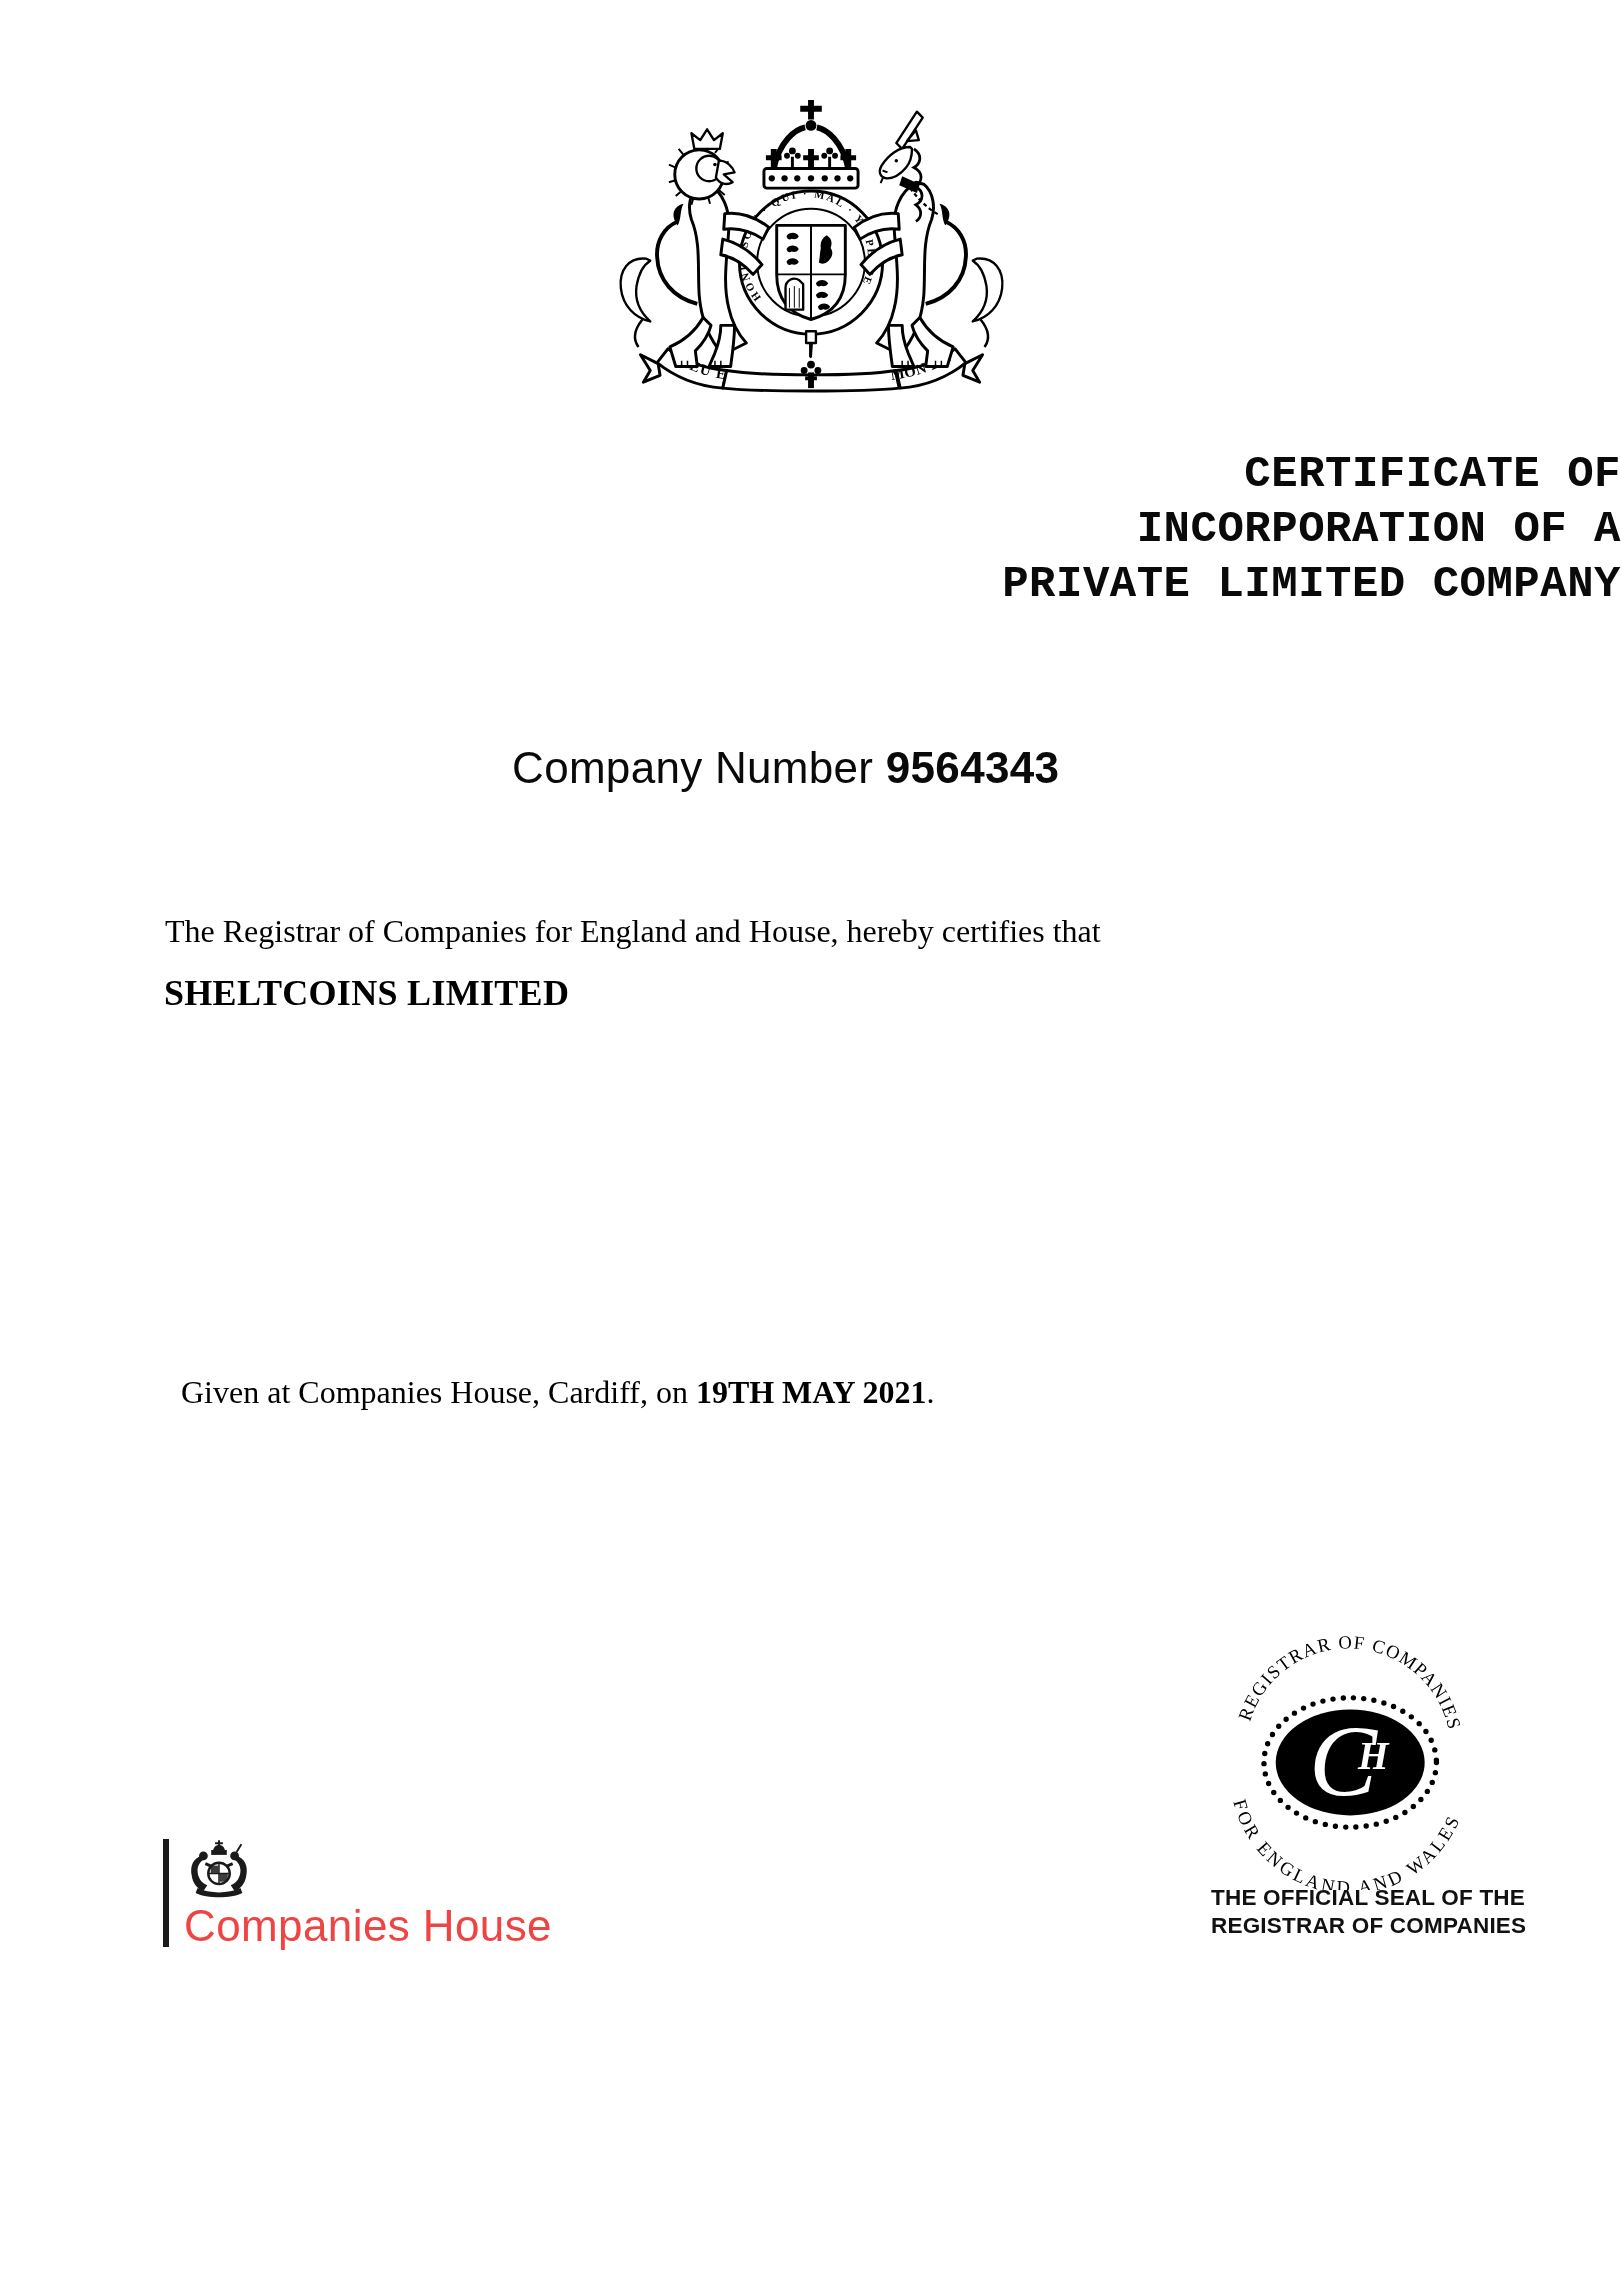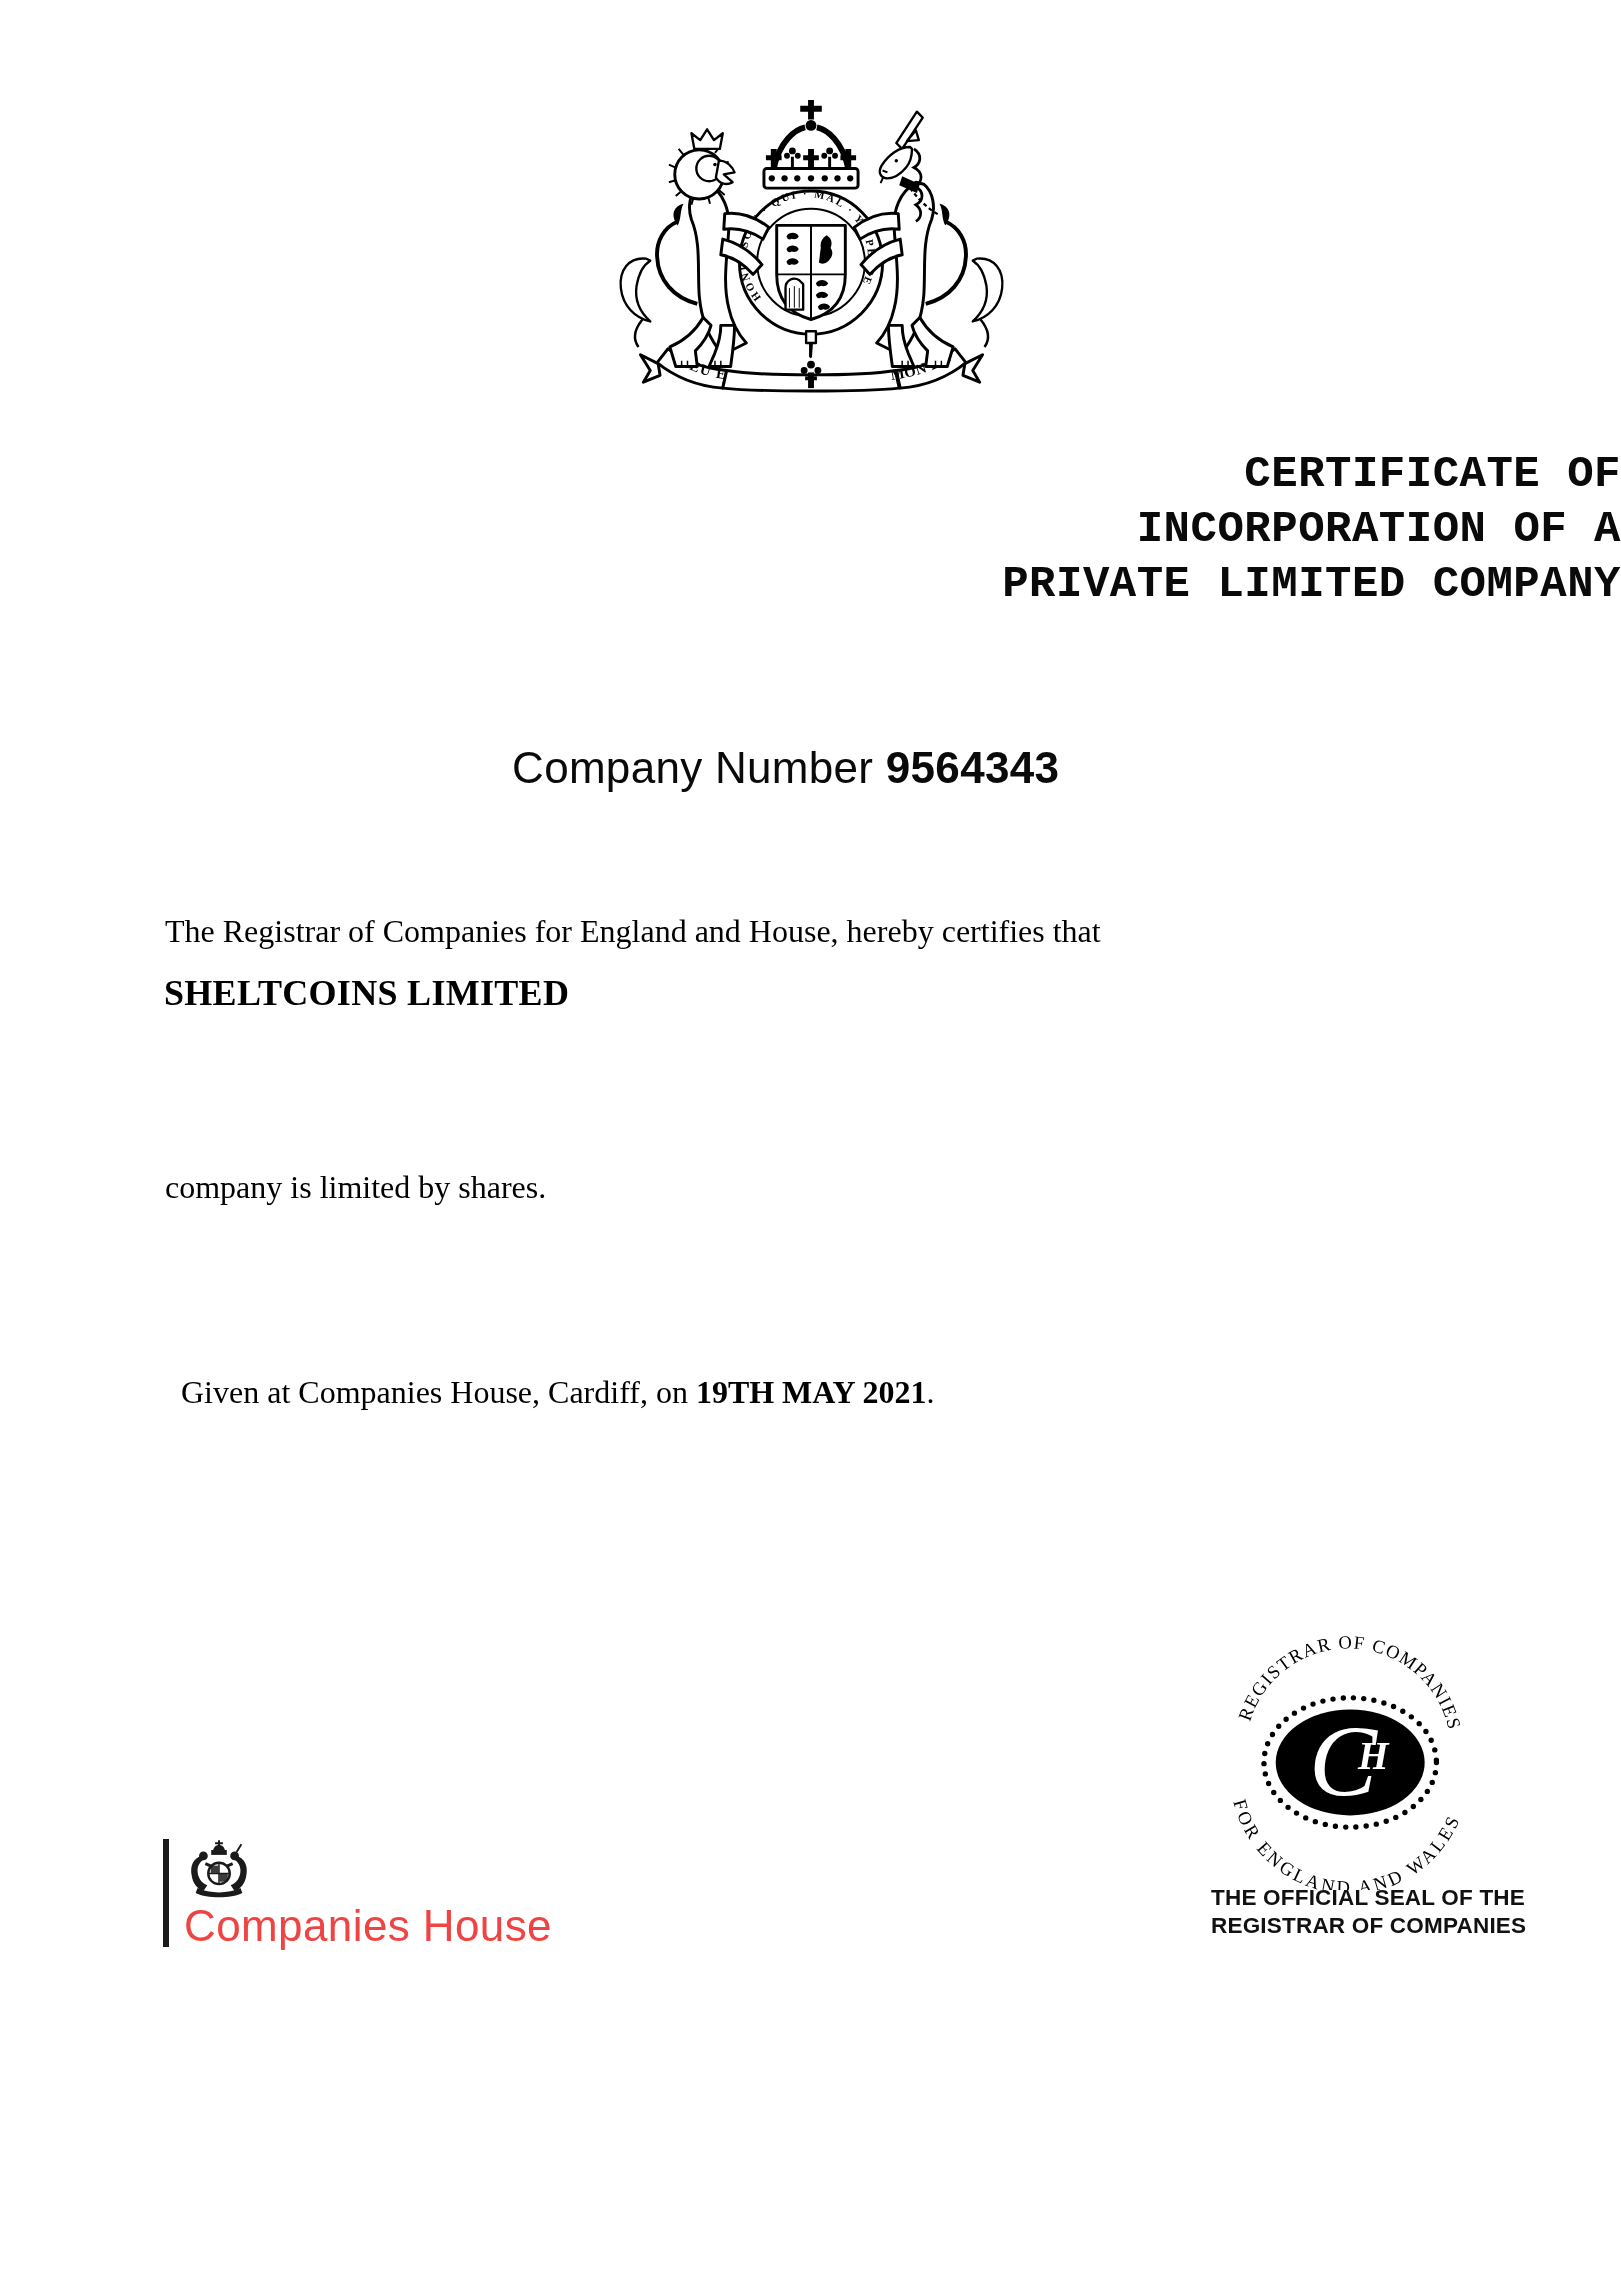--- a/index.html
+++ b/index.html
@@ -186,21 +186,20 @@
 
 <div class="abs company-number">
   <span>Company Number </span><b>9564343</b>
 </div>
 
 <div class="abs certifies">The Registrar of Companies for England and House, hereby certifies that</div>
 
 <div class="abs company-name">SHELTCOINS LIMITED</div>
 
 <div class="abs incorporated">
-  <div>company is limited by shares.</div>
 </div>
 
 <div class="abs given">
   <span>Given at Companies House, Cardiff, on </span><b>19TH MAY 2021</b><span>.</span>
 </div>
 
 <svg class="abs seal" width="294" height="257" viewBox="0 0 300 262" aria-hidden="true">
   <defs>
     <path id="sealTopArc" d="M 33.5,115.5 A 103 103 0 0 1 242.6,125.0"></path>
     <path id="sealBottomArc" d="M 18.0,136.0 A 121 121 0 0 0 260.3,153.0"></path>

